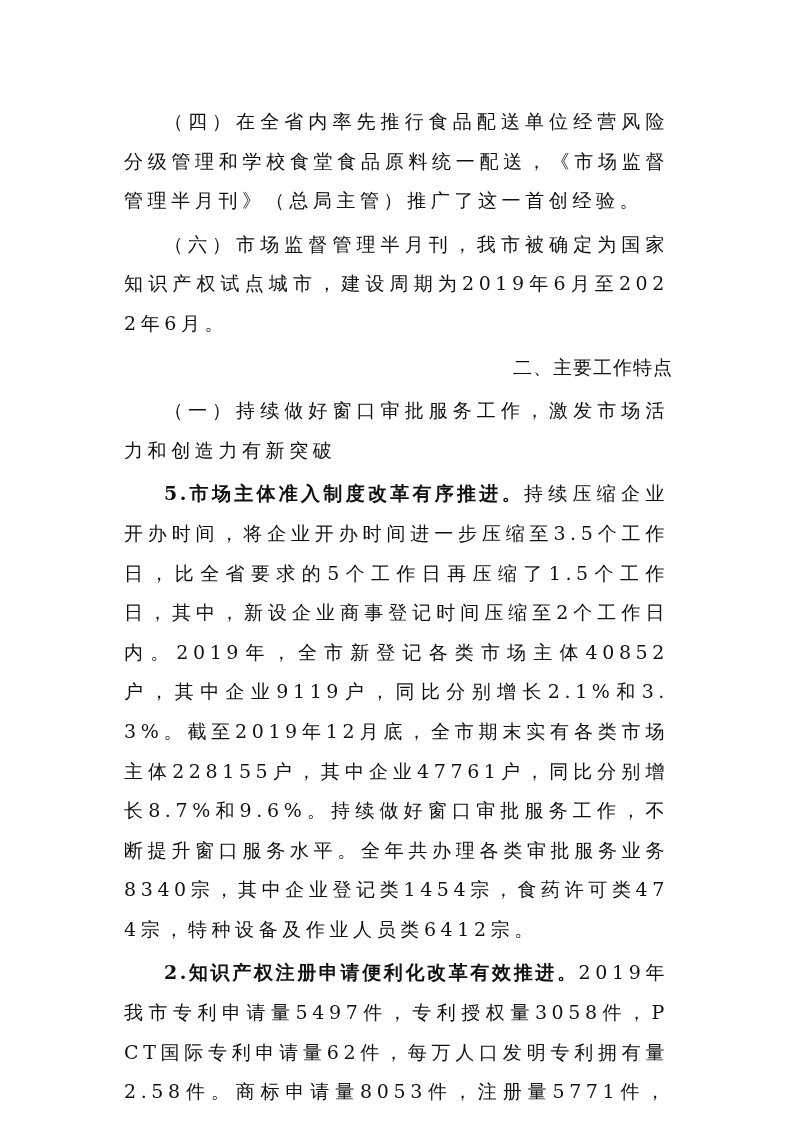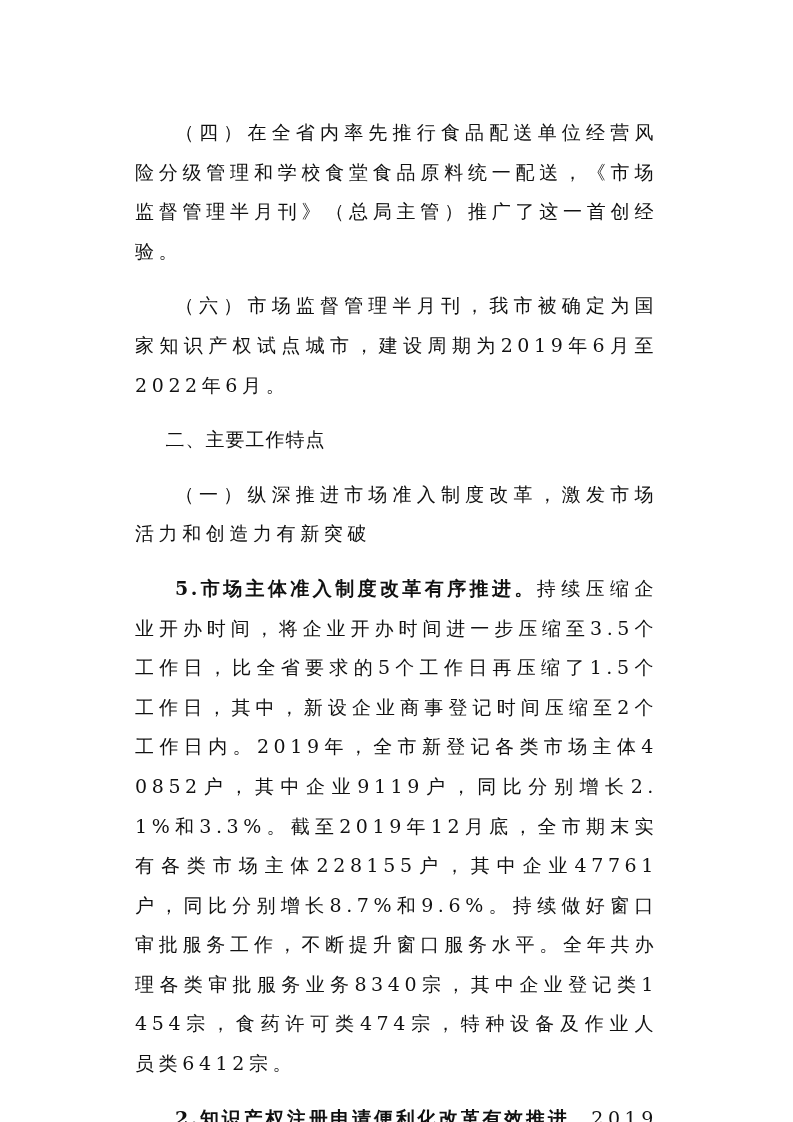--- a/index.html
+++ b/index.html
@@ -15,46 +15,47 @@
     font-family: "DejaVu Serif", "Liberation Serif", serif;
     color: #111111;
   }
   .page {
     position: absolute;
     left: 120px;
     top: 98px;
     width: 553px;
   }
   .para {
-    margin: 15px;
+    margin: 4px;
     font-size: 19px;
     line-height: 39.6px;
     text-align: justify;
     text-align-last: left;
     letter-spacing: 4.6px;
     word-break: break-all;
     text-indent: 2.1em;
   }
   .heading {
     margin: 0;
     font-family: "DejaVu Sans", "Liberation Sans", sans-serif;
     font-size: 19px;
     line-height: 39.6px;
     letter-spacing: 1px;
     text-indent: 2.4em;
     font-weight: normal;
+    text-align: right;
   }
   .lead {
     font-weight: bold;
     letter-spacing: 2.6px;
   }
 </style>
 </head>
 <body>
 
 <div class="page">
   <p class="para">（四）在全省内率先推行食品配送单位经营风险分级管理和学校食堂食品原料统一配送，《市场监督管理半月刊》（总局主管）推广了这一首创经验。</p>
   <p class="para">（六）市场监督管理半月刊，我市被确定为国家知识产权试点城市，建设周期为2019年6月至2022年6月。</p>
   <h2 class="heading">二、主要工作特点</h2>
-  <p class="para">（一）纵深推进市场准入制度改革，激发市场活力和创造力有新突破</p>
+  <p class="para">（一）持续做好窗口审批服务工作，激发市场活力和创造力有新突破</p>
   <p class="para"><span class="lead">5.市场主体准入制度改革有序推进。</span><span>持续压缩企业开办时间，将企业开办时间进一步压缩至3.5个工作日，比全省要求的5个工作日再压缩了1.5个工作日，其中，新设企业商事登记时间压缩至2个工作日内。2019年，全市新登记各类市场主体40852户，其中企业9119户，同比分别增长2.1%和3.3%。截至2019年12月底，全市期末实有各类市场主体228155户，其中企业47761户，同比分别增长8.7%和9.6%。持续做好窗口审批服务工作，不断提升窗口服务水平。全年共办理各类审批服务业务8340宗，其中企业登记类1454宗，食药许可类474宗，特种设备及作业人员类6412宗。</span></p>
   <p class="para"><span class="lead">2.知识产权注册申请便利化改革有效推进。</span><span>2019年我市专利申请量5497件，专利授权量3058件，PCT国际专利申请量62件，每万人口发明专利拥有量2.58件。商标申请量8053件，注册量5771件，有效注册量21540件，我市地理</span></p>
 </div>
 
 </body></html>

